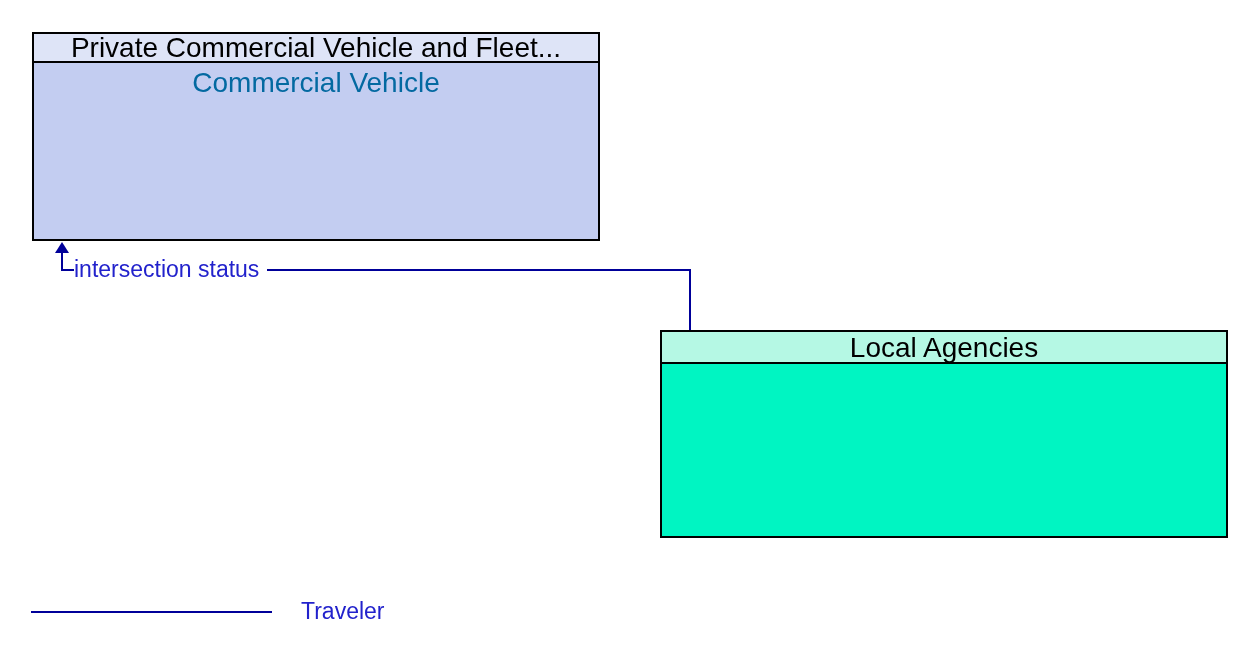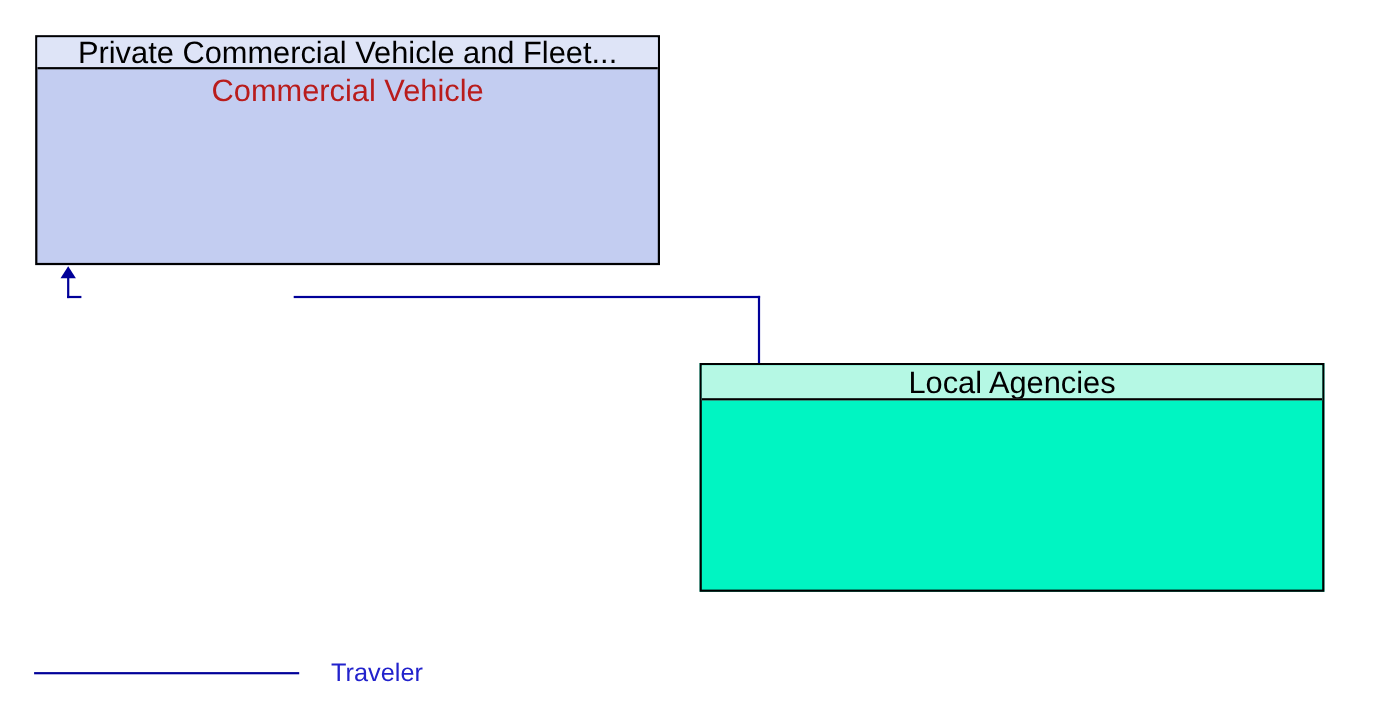--- a/index.html
+++ b/index.html
@@ -22,32 +22,32 @@
     text-align: center;
     font-size: 28px;
     color: #000000;
     white-space: nowrap;
     overflow: hidden;
   }
   .entity-name {
     text-align: center;
     font-size: 28px;
     line-height: 34px;
-    color: #b91c1c;
+    color: #0369a1;
     padding: 3px 2px 0 2px;
   }
   #box-commercial-vehicle {
     left: 32px; top: 32px; width: 568px; height: 209px;
     background: #c3cdf1;
   }
   #box-commercial-vehicle .entity-header {
     height: 29px; line-height: 28px; background: #dee4f7;
   }
   #box-local-agency {
-    left: 636px; top: 330px; width: 568px; height: 208px;
+    left: 660px; top: 330px; width: 568px; height: 208px;
     background: #00f5c2;
   }
   #box-local-agency .entity-header {
     height: 32px; line-height: 31px; background: #b5f8e4;
   }
   .flow-seg {
     position: absolute;
     background: #000099;
   }
   #flow-seg-v1 { left: 61px;  top: 250px; width: 2px;   height: 21px; }
@@ -97,17 +97,18 @@
 
   <div class="entity" id="box-local-agency">
     <div class="entity-header">Local Agencies</div>
   </div>
 
   <div id="flow-arrowhead"></div>
   <div class="flow-seg" id="flow-seg-v1"></div>
   <div class="flow-seg" id="flow-seg-h1"></div>
   <div class="flow-seg" id="flow-seg-h2"></div>
   <div class="flow-seg" id="flow-seg-v2"></div>
+  <div id="flow-label">intersection status</div>
 
   <div id="legend-line"></div>
   <div id="legend-label">Traveler</div>
 
 </div>
 
 </body></html>

